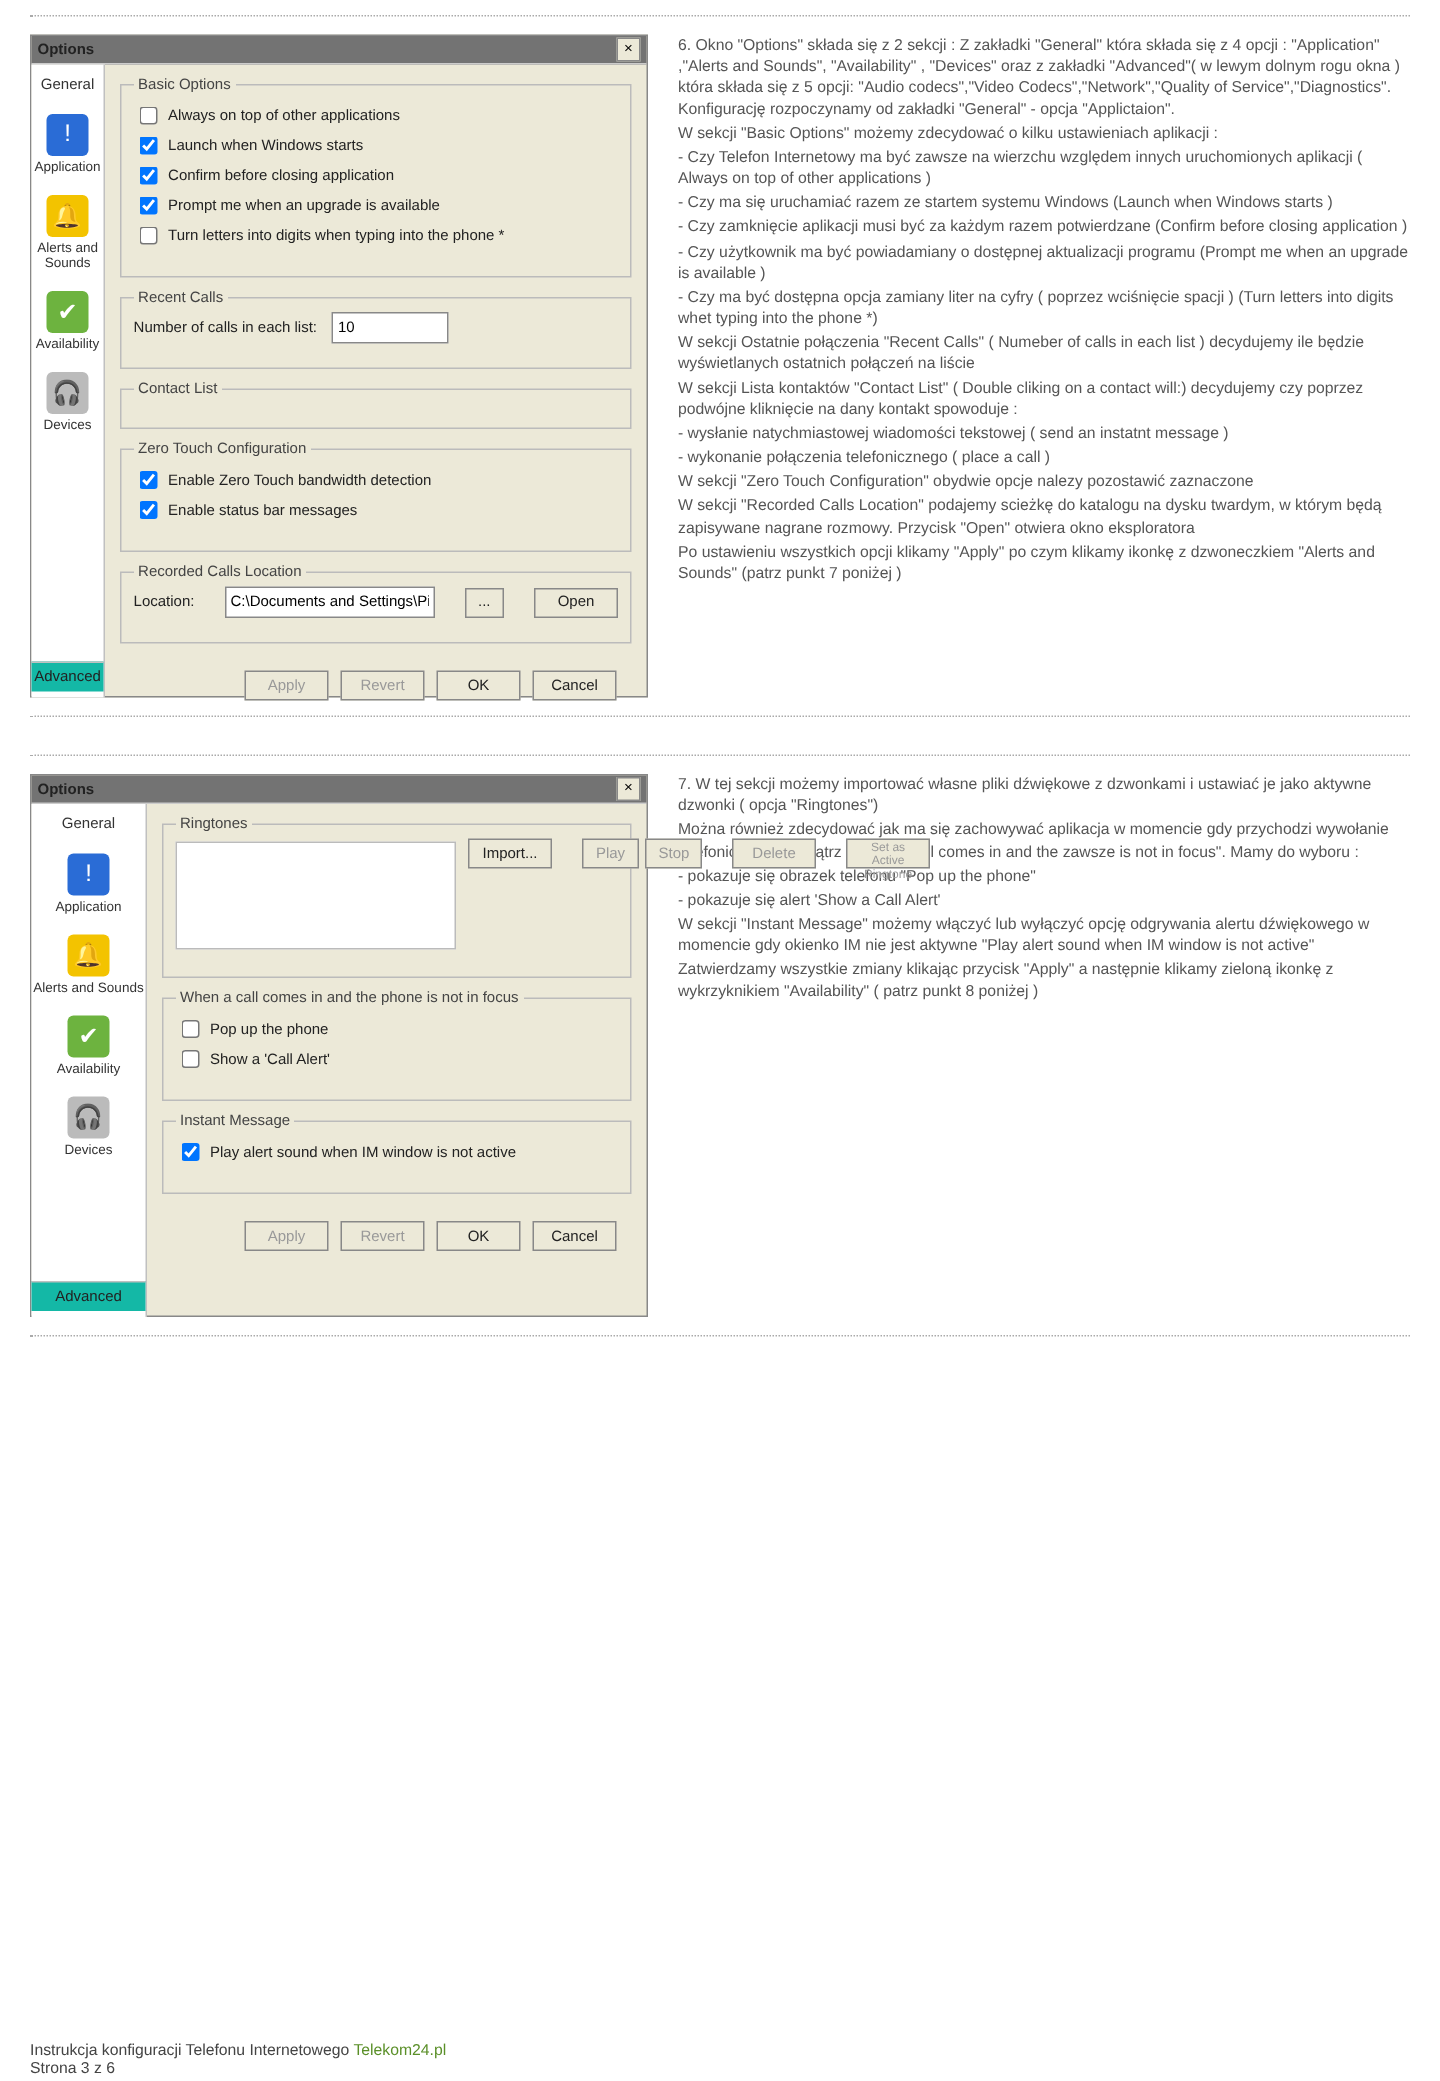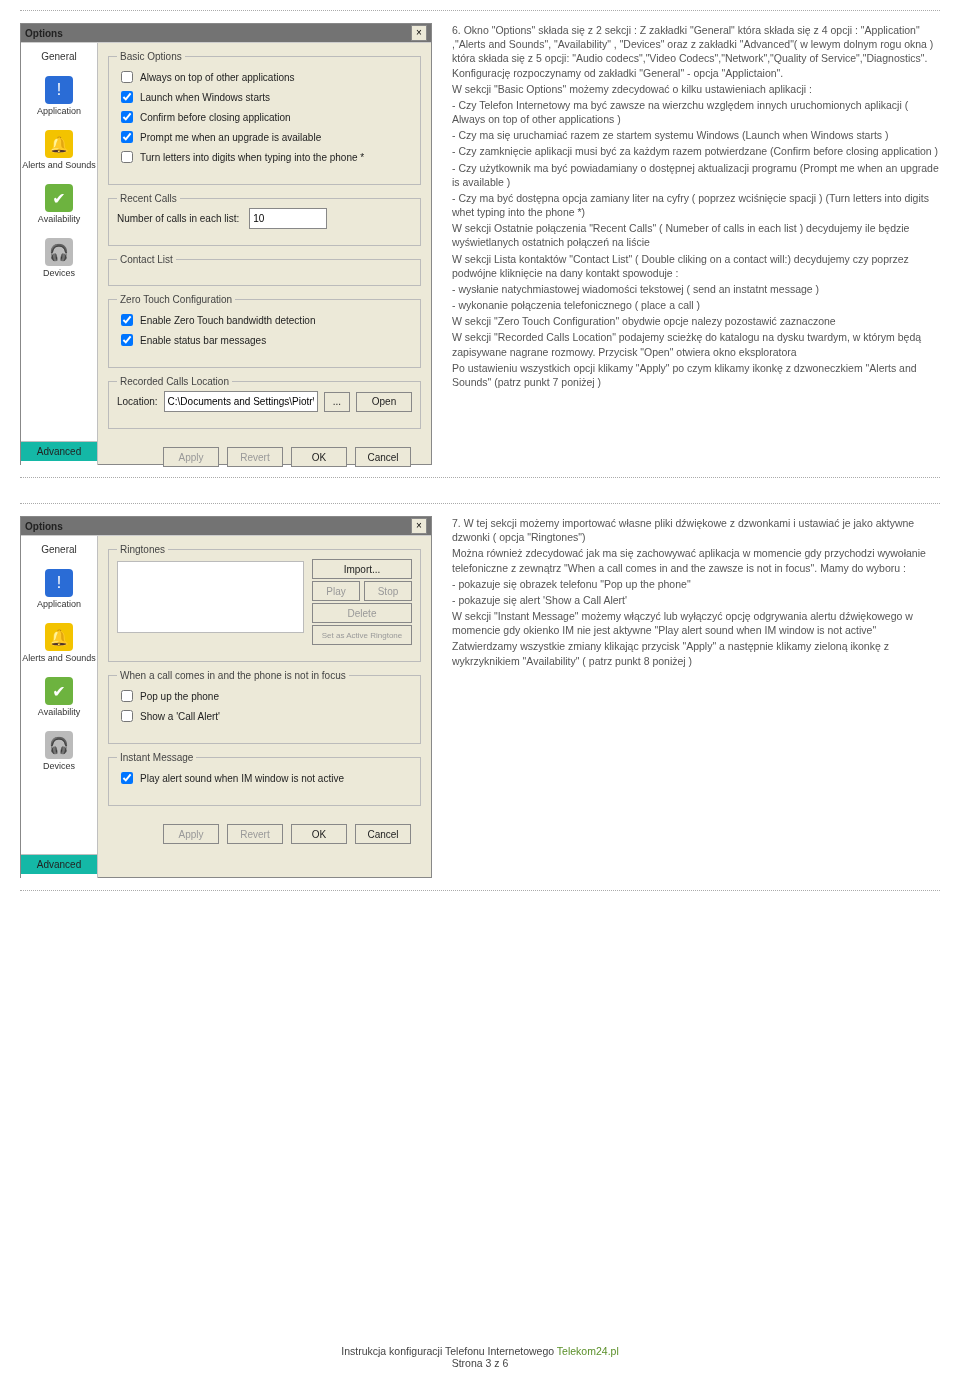--- a/index.html
+++ b/index.html
@@ -25,21 +25,21 @@
   .radio{display:flex;align-items:center;gap:4px}
   .radio input{width:12px;height:12px}
   .txtfield{height:17px;font-size:10px;padding:1px 3px;border:1px solid #888;background:#fff}
   .btn{height:20px;min-width:56px;font-size:10px;border:1px solid #888;background:#ece9d8;padding:0 8px;cursor:pointer;color:#222}
   .btn.dis{color:#999}
   .btnrow{display:flex;gap:8px;justify-content:flex-end;padding:10px 10px 0 0}
   .small{font-size:9px;color:#666}
   .advanced{background:#14b8a6;border-top:1px solid #c0c0c0;margin-top:auto;width:100%;text-align:center;padding:4px 0;font-size:10px}
   
   .biglist{height:70px;border:1px solid #bbb;background:#fff;margin:2px 0}
-  .footer{position:absolute;bottom:18px;width:calc(100% - 40px);text-align:center;font-size:10.5px}
+  .footer{position:absolute;bottom:2px;width:calc(100% - 40px);font-size:10.5px}
   .footer .brand{color:#5a8f28;font-weight:normal}
   .c-blue{background:#2a6cd6;color:#fff}
   .c-yellow{background:#f3c300;color:#fff}
   .c-green{background:#6db33f;color:#fff}
   .c-gray{background:#bbb;color:#fff}
 </style>
 </head>
 <body>
 <div class="page">
 
@@ -114,21 +114,21 @@
                   <input type="checkbox" checked="" style="">
                   <span>Enable Zero Touch bandwidth detection</span>
                 </div>
           <div class="chk">
                   <input type="checkbox" checked="" style="">
                   <span>Enable status bar messages</span>
                 </div>
         </fieldset>
         <fieldset>
           <legend>Recorded Calls Location</legend>
-          <div style="display:flex;align-items:center;gap:6px">
+          <div style="display:flex;align-items:center;gap:20px">
             <span>Location:</span>
             <input class="txtfield" style="flex: 1 1 0%;" value="C:\Documents and Settings\Piotr\Moje dokum">
             <button class="btn" style="min-width:20px">...</button>
             <button class="btn">Open</button>
           </div>
         </fieldset>
         <div class="btnrow">
           <button class="btn dis">Apply</button>
           <button class="btn dis">Revert</button>
           <button class="btn">OK</button>
@@ -186,21 +186,21 @@
                 <div class="icon c-gray">🎧</div>
                 <span>Devices</span>
               </div>
         <div class="advanced"><span>Advanced</span></div>
       </div>
       <div class="rightpane">
         <fieldset>
           <legend>Ringtones</legend>
           <div style="display:flex;gap:8px">
             <div class="biglist" style="flex:1"></div>
-            <div style="display:flex;flex-direction:column;gap:2px;width:100px">
+            <div style="display:flex;flex-direction:row;gap:20px;width:100px">
               <button class="btn">Import...</button>
               <div style="display:flex;gap:4px">
                 <button class="btn dis" style="flex:1;min-width:0">Play</button>
                 <button class="btn dis" style="flex:1;min-width:0">Stop</button>
               </div>
               <button class="btn dis">Delete</button>
               <button class="btn dis" style="font-size:8px">Set as Active Ringtone</button>
             </div>
           </div>
         </fieldset>

